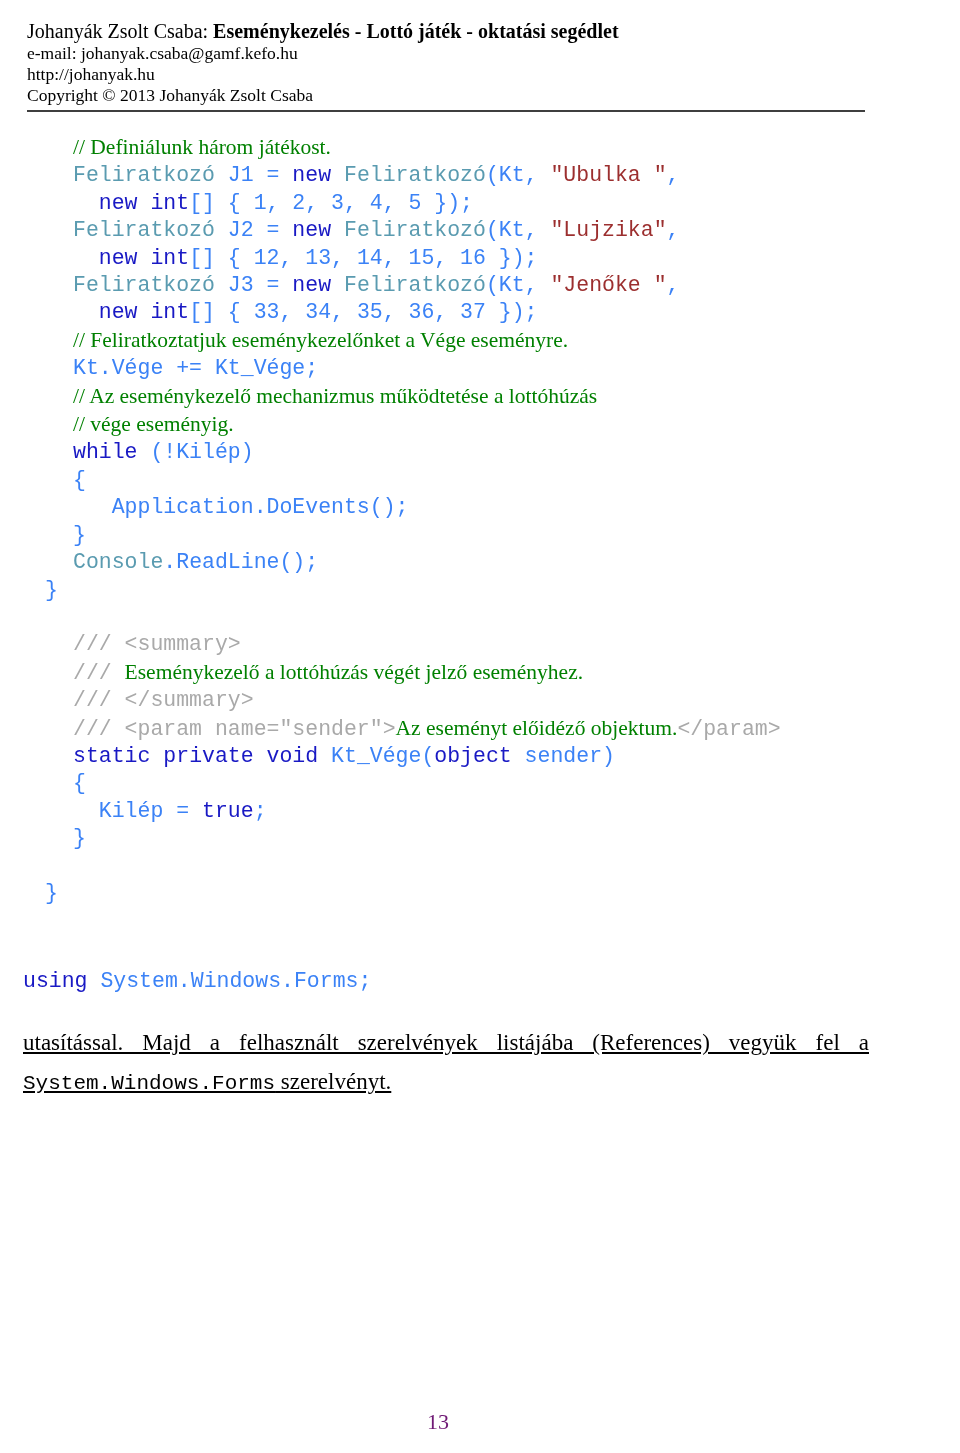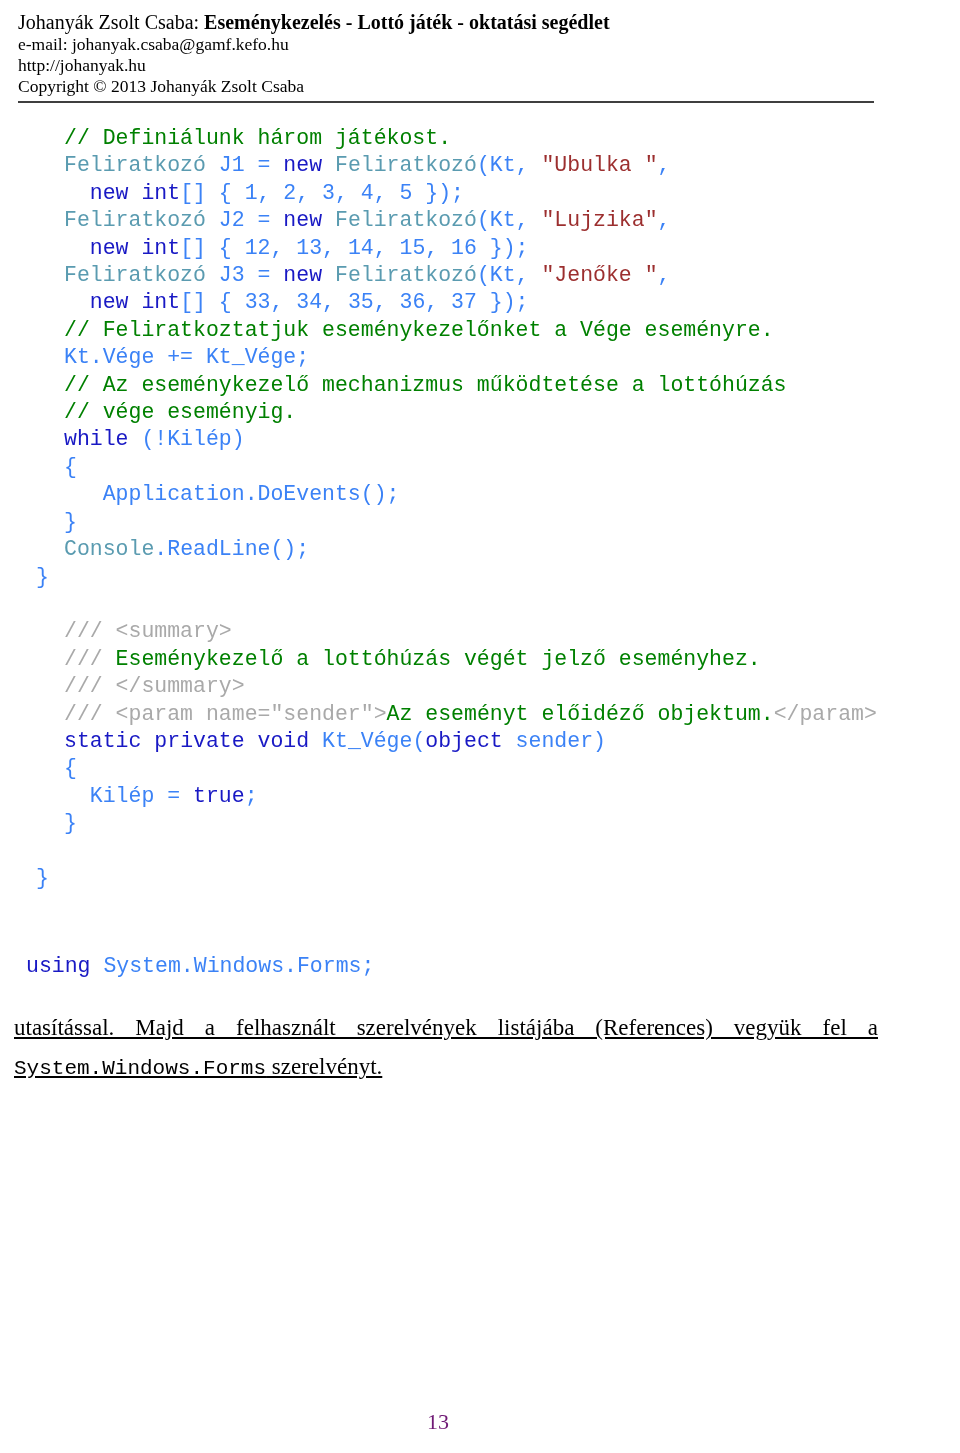--- a/index.html
+++ b/index.html
@@ -14,21 +14,21 @@
     font-family: "Liberation Serif", serif;
     color: #000000;
     overflow: hidden;
   }
 
   .page {
     width: 892px;
     height: 1453px;
     position: relative;
     box-sizing: border-box;
-    padding: 4px;
+    padding: 13px;
   }
 
   
   .doc-header {
     padding: 6px 14px 0 14px;
   }
   .hdr-line {
     font-family: "Liberation Serif", serif;
     font-size: 19.5px;
     line-height: 22px;
@@ -60,21 +60,21 @@
     white-space: pre;
     letter-spacing: 0px;
   }
   .code-line {
     white-space: pre;
     padding-left: 60px;
     min-height: 27.4px;
   }
   .code-line.blank { min-height: 27.4px; }
 
-  .tok-cmt { color: #008000; }
+  .tok-cmt { color: #008000; font-family: Liberation Serif, serif; }
   .tok-kw  { color: #1919c4; }
   .tok-typ { color: #5a9bb0; }
   .tok-str { color: #9c2f2f; }
   .tok-xml { color: #a9a9a9; }
   .tok-pln { color: #3b82f6; }
 
   
   .prose {
     font-family: "Liberation Serif", serif;
     font-size: 23px;
@@ -89,21 +89,21 @@
     font-family: "Liberation Mono", "DejaVu Sans Mono", monospace;
     font-size: 21px;
   }
 
   .code-standalone {
     font-family: "Liberation Mono", "DejaVu Sans Mono", monospace;
     font-size: 21.5px;
     line-height: 28px;
     white-space: pre;
     padding: 0 0 0 10px;
-    margin: 26px 0 0 12px;
+    margin: 26px 0 0 0;
   }
 
   .para-justify-wide {
     text-align: justify;
     text-justify: inter-word;
   }
 
   
   .page-number {
     position: absolute;

